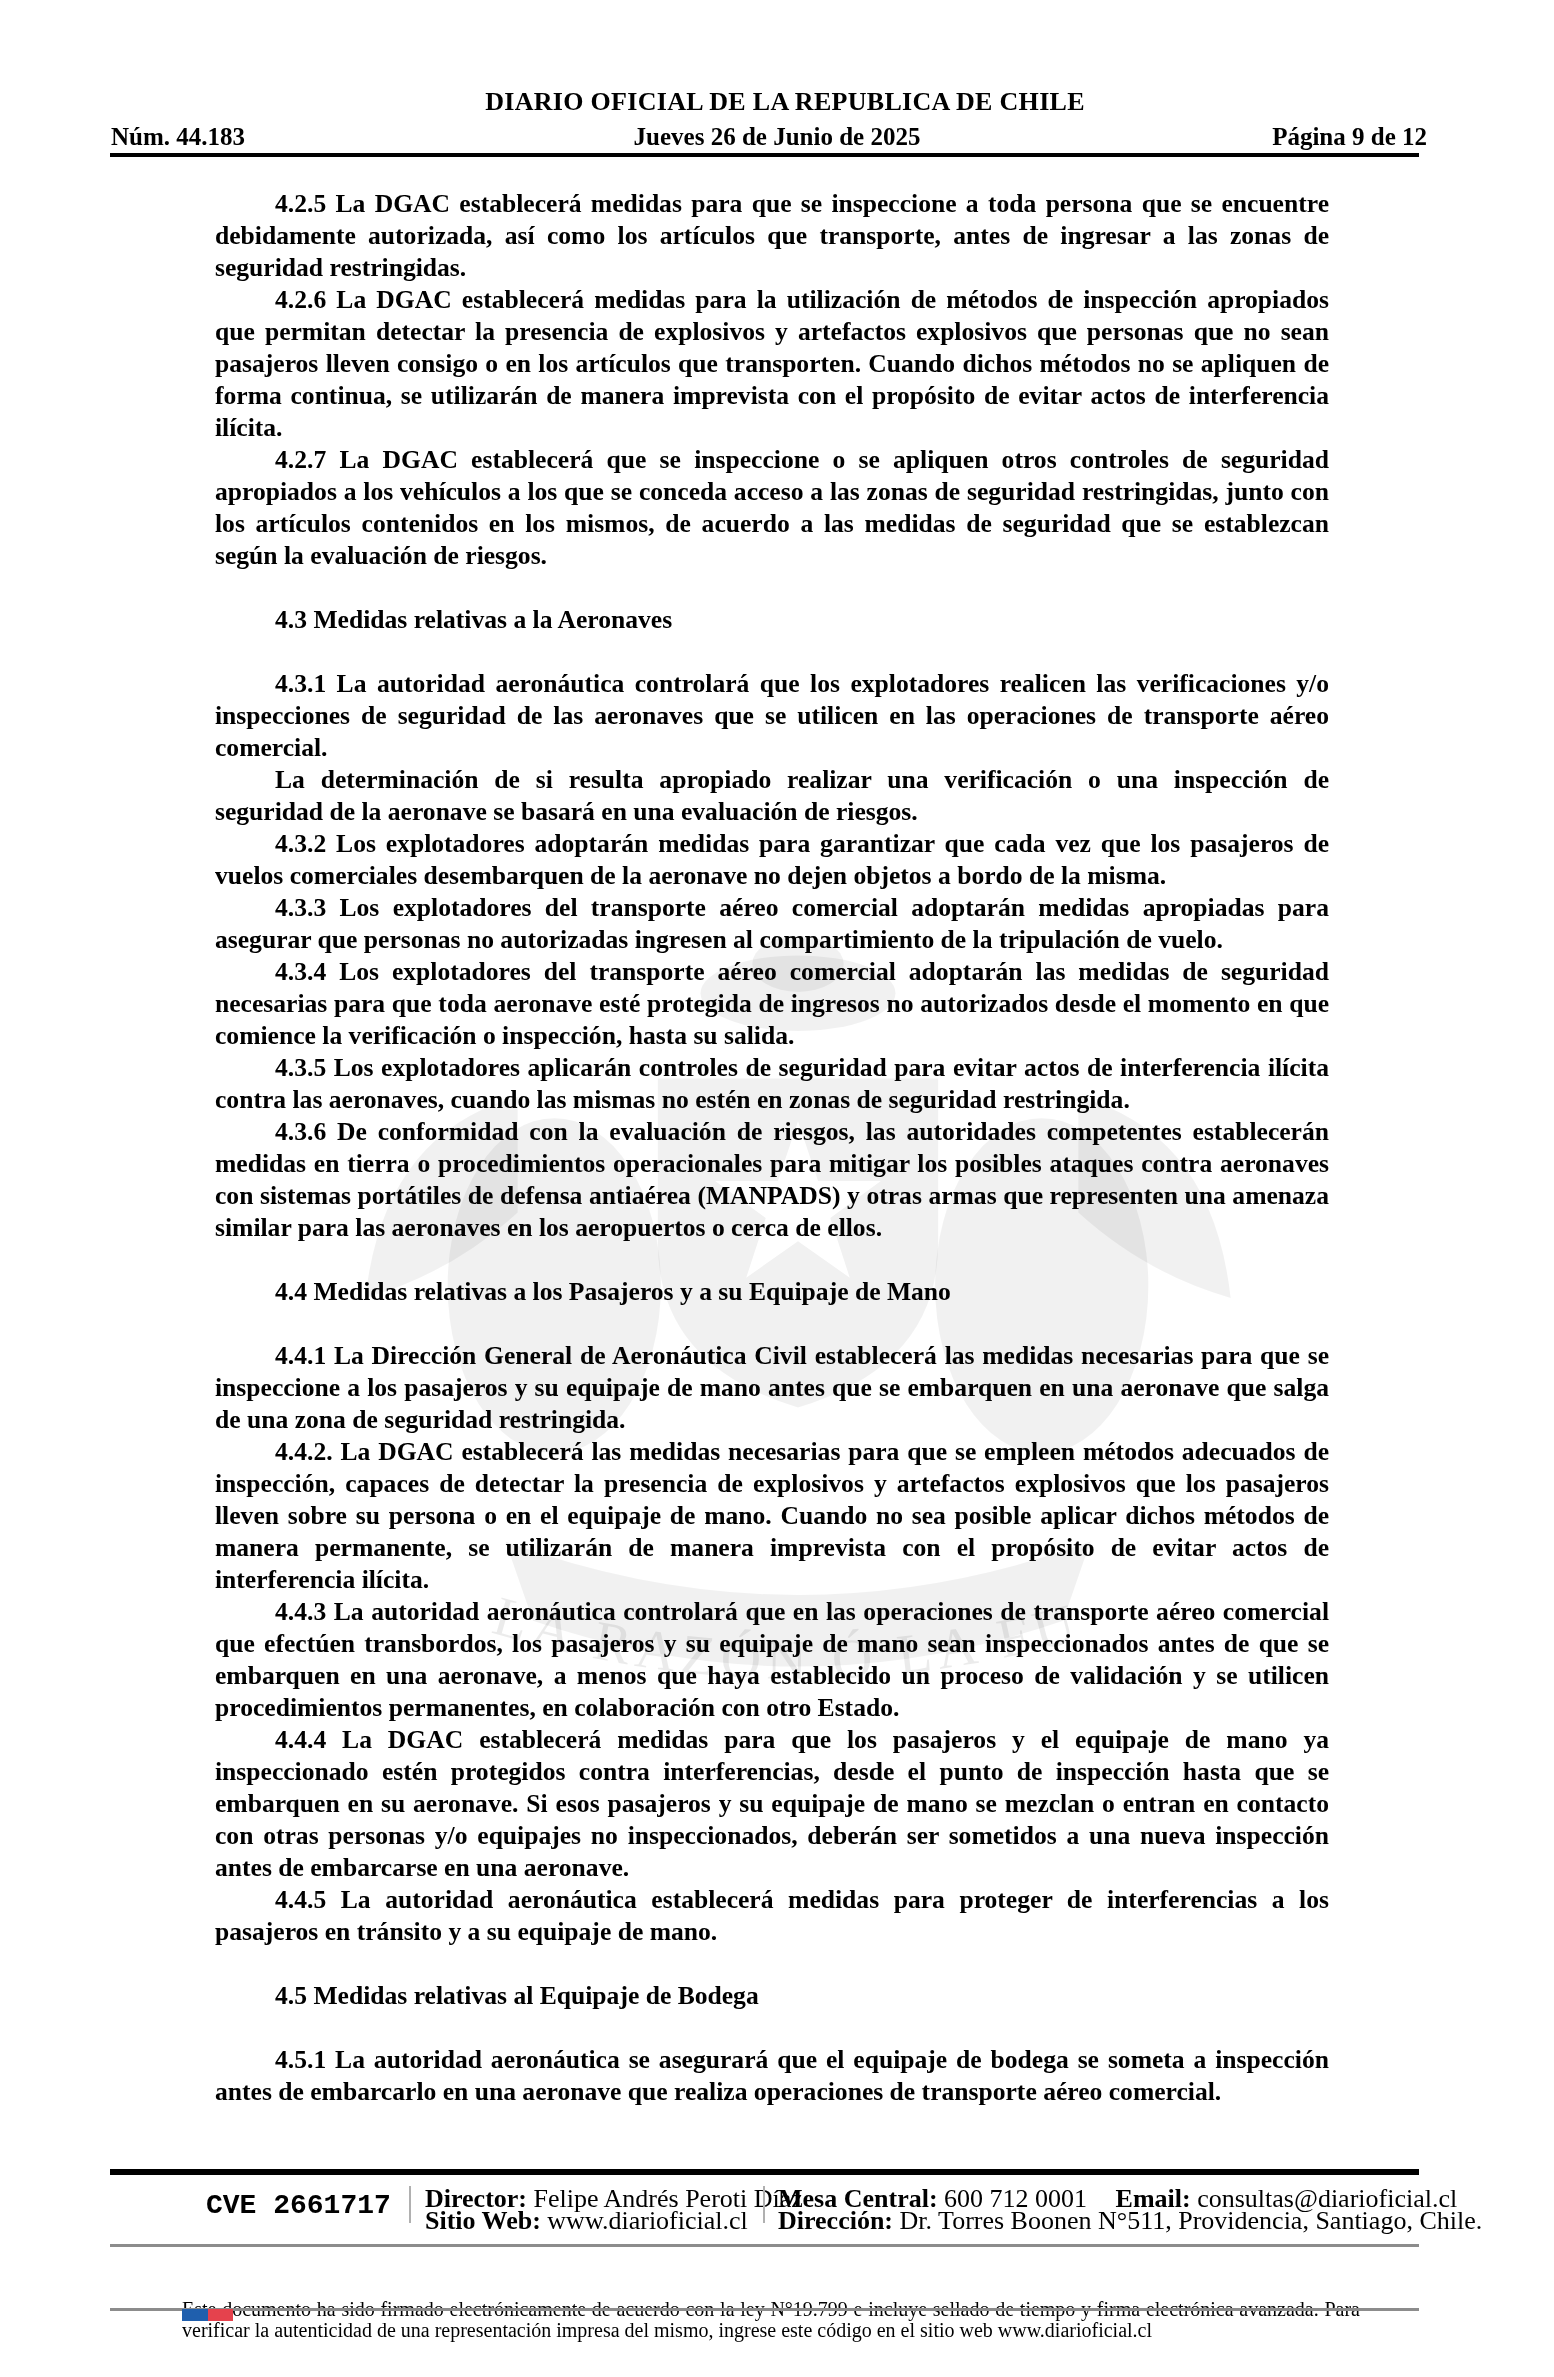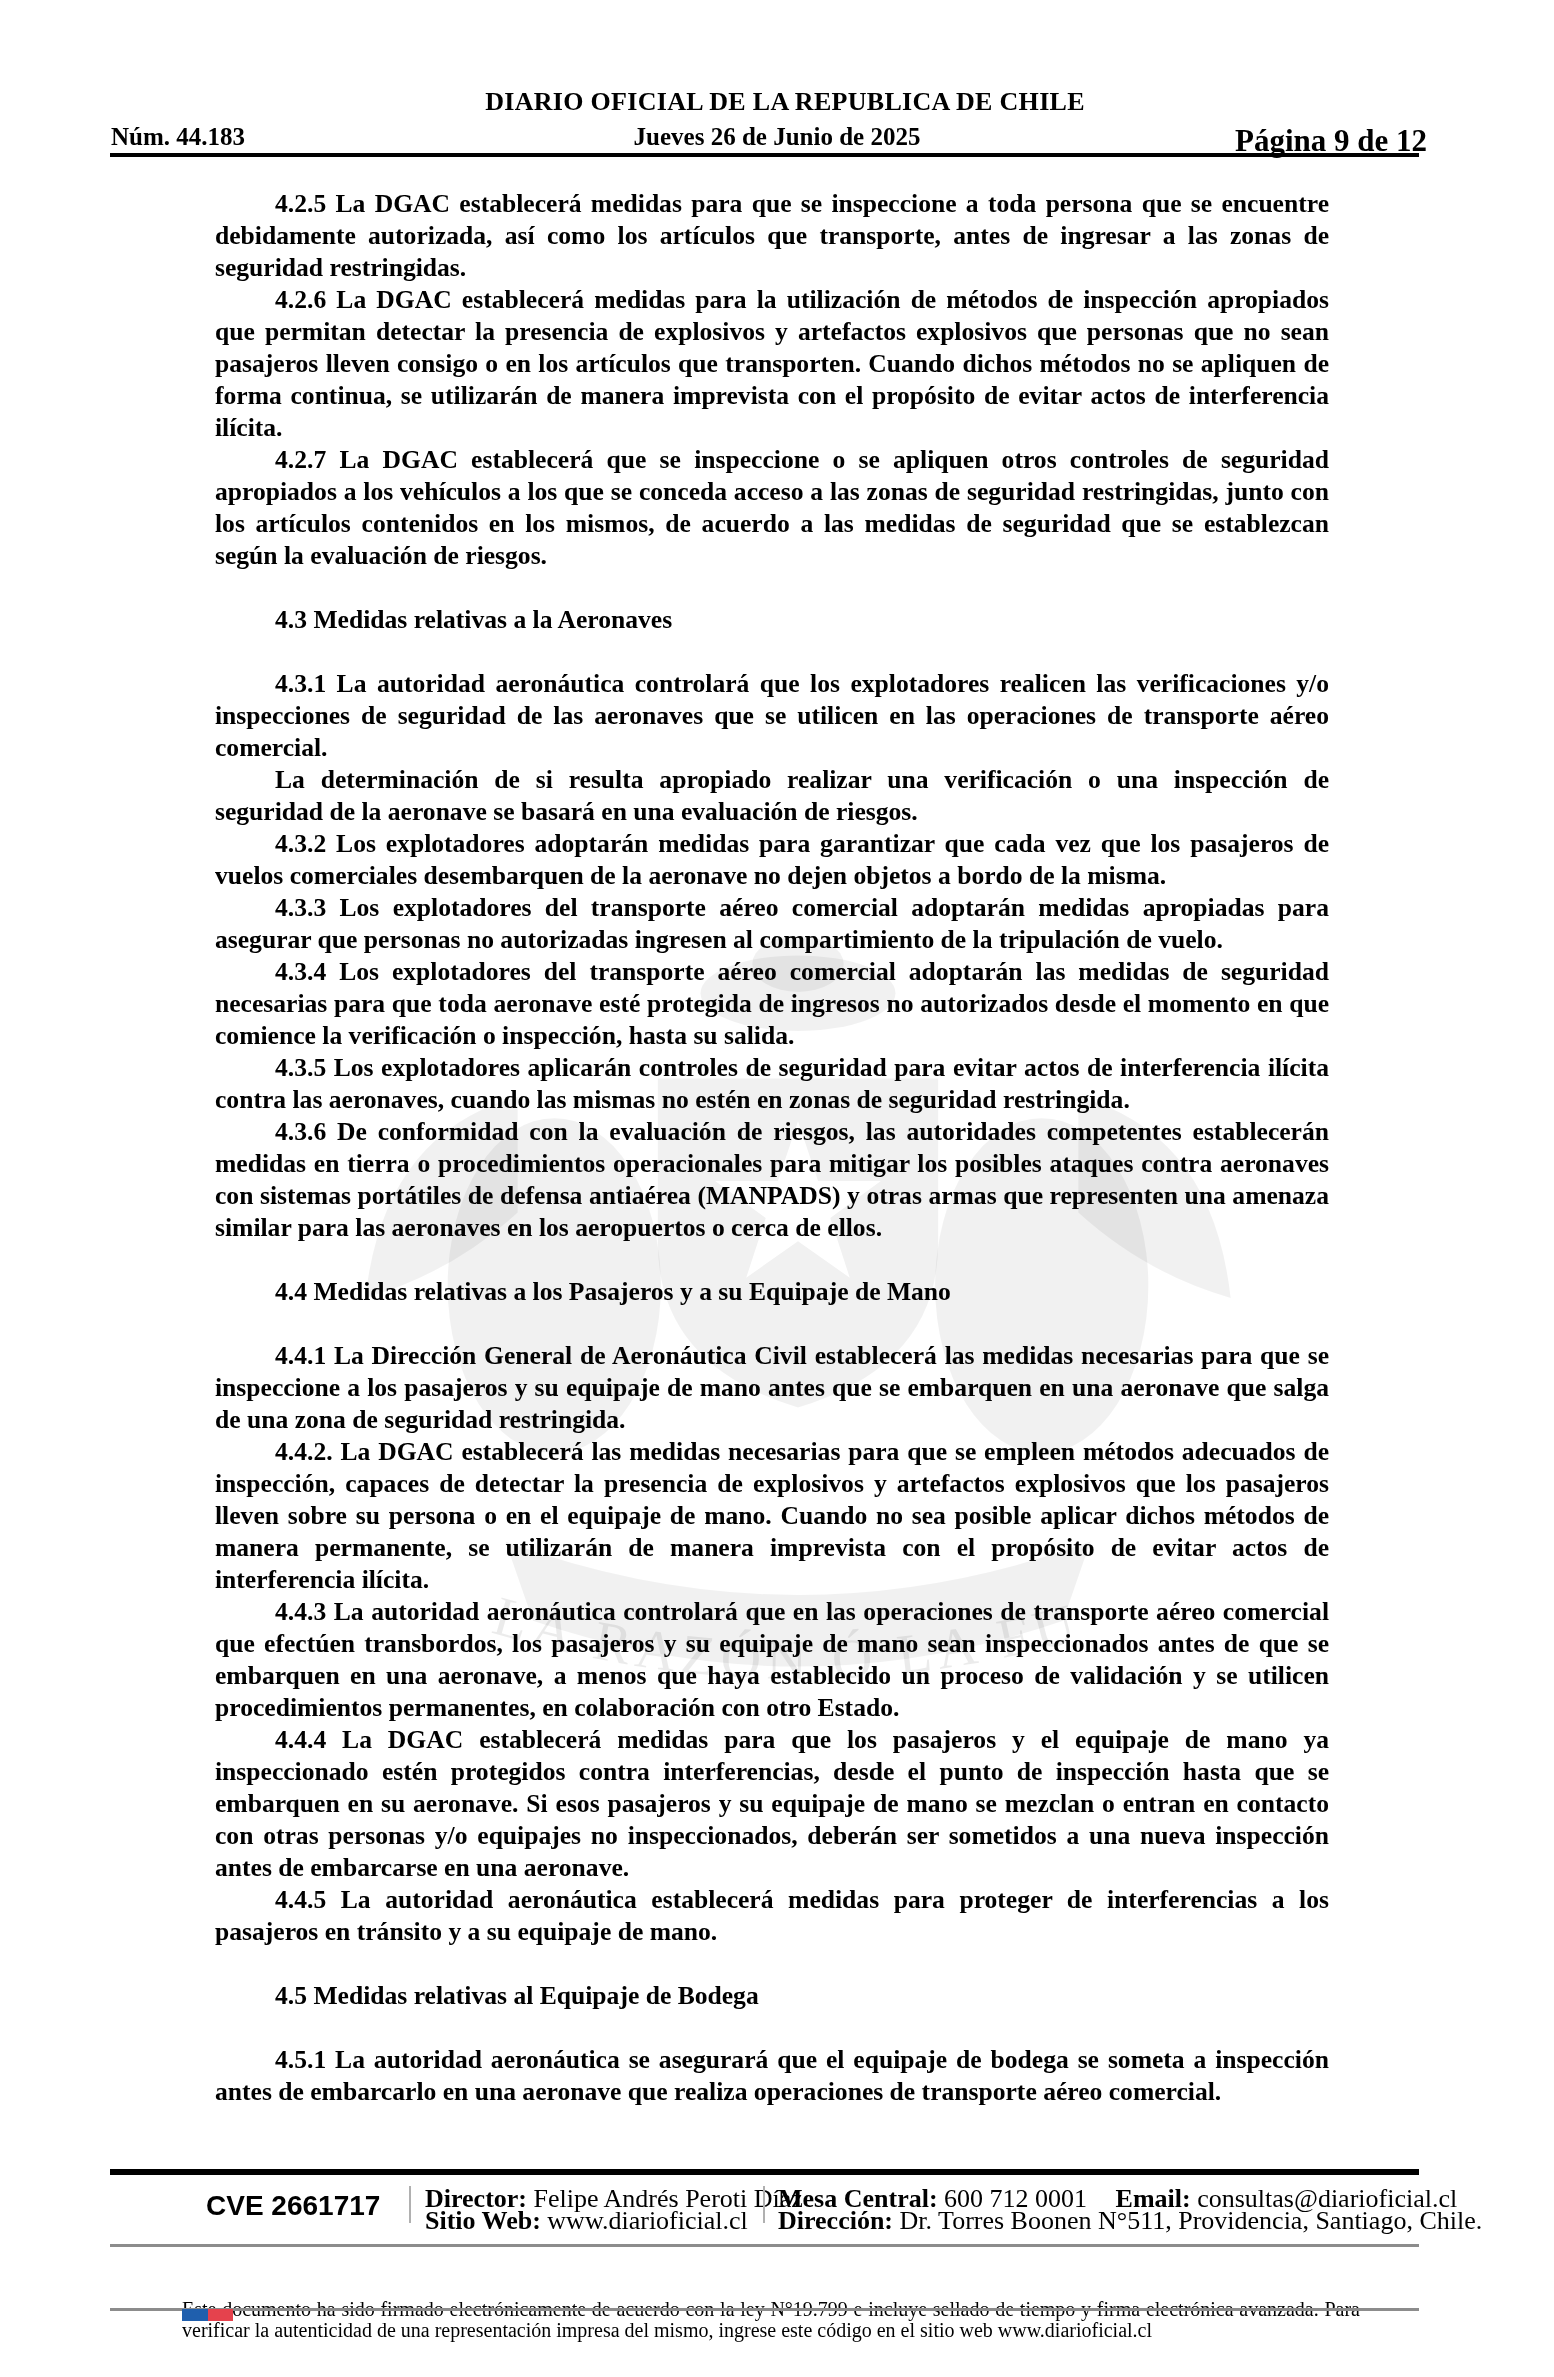--- a/index.html
+++ b/index.html
@@ -6,34 +6,34 @@
   .page{
     position:relative;width:1554px;height:2377px;background:#ffffff;
     overflow:hidden;color:#000;
     font-family:"Liberation Serif","DejaVu Serif",serif;
   }
   
   .header-title{position:absolute;top:87px;left:8px;width:100%;text-align:center;
     font-weight:bold;font-size:26px;letter-spacing:0.3px;}
   .header-issue{position:absolute;top:123px;left:111px;font-weight:bold;font-size:25px;}
   .header-date{position:absolute;top:123px;left:0;width:100%;text-align:center;font-weight:bold;font-size:25px;}
-  .header-page{position:absolute;top:123px;right:127px;font-weight:bold;font-size:31px;}
+  .header-page{position:absolute;top:123px;right:127px;font-weight:bold;font-size:25px;}
   .header-rule{position:absolute;top:153px;left:110px;width:1309px;height:4.3px;background:#000;}
   
   .watermark{position:absolute;left:341px;top:914px;width:914px;height:914px;pointer-events:none;}
   
   .doc-body{position:absolute;left:215px;top:188px;width:1114px;
     font-size:25.6px;line-height:32px;text-align:justify;font-weight:bold;}
   .doc-body p{margin:0;padding:0;}
   .body-paragraph{text-indent:60px;}
   .section-heading{text-indent:60px;margin:32px 0 !important;text-align:left;}
   
   .footer-rule-top{position:absolute;top:2169px;left:110px;width:1309px;height:5.5px;background:#000;}
   .cve-code{position:absolute;left:206px;top:2190px;
-    font-family:Liberation Sans, sans-serif;font-weight:bold;font-size:28px;}
+    font-family:Liberation Mono, monospace;font-weight:bold;font-size:28px;}
   .v-divider{position:absolute;top:2186px;width:1.8px;height:37px;background:#b0b0b0;}
   .v-divider.d1{left:409px;}
   .v-divider.d2{left:763px;}
   .footer-col{position:absolute;top:2188px;font-size:26px;line-height:22px;white-space:nowrap;}
   .footer-col.director{left:425px;}
   .footer-col.mesa{left:778px;}
   .lbl{font-weight:bold;}
   .pair-gap{display:inline-block;width:22px;}
   .footer-rule-mid{position:absolute;top:2244px;left:110px;width:1309px;height:3px;background:#8c8c8c;}
   .legal-text{position:absolute;left:182px;top:2257px;width:1178px;

